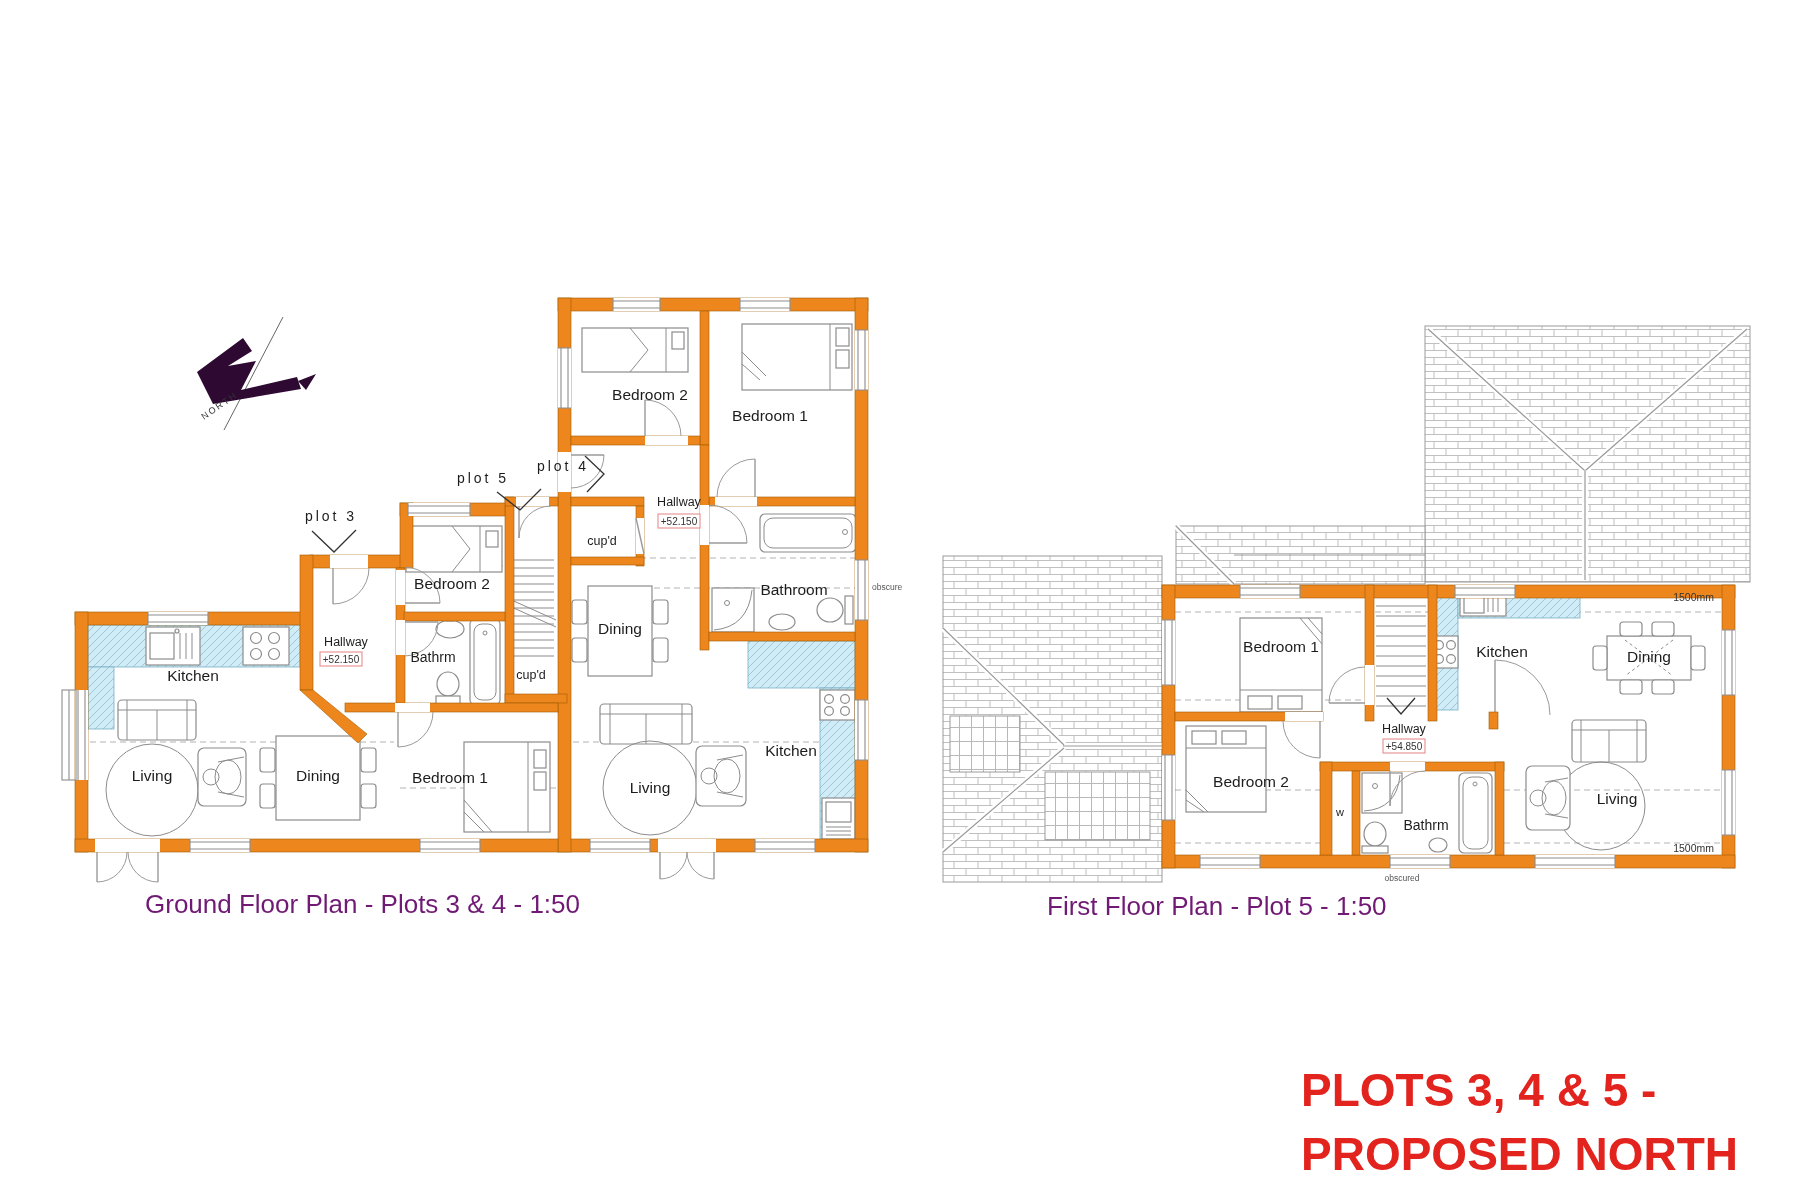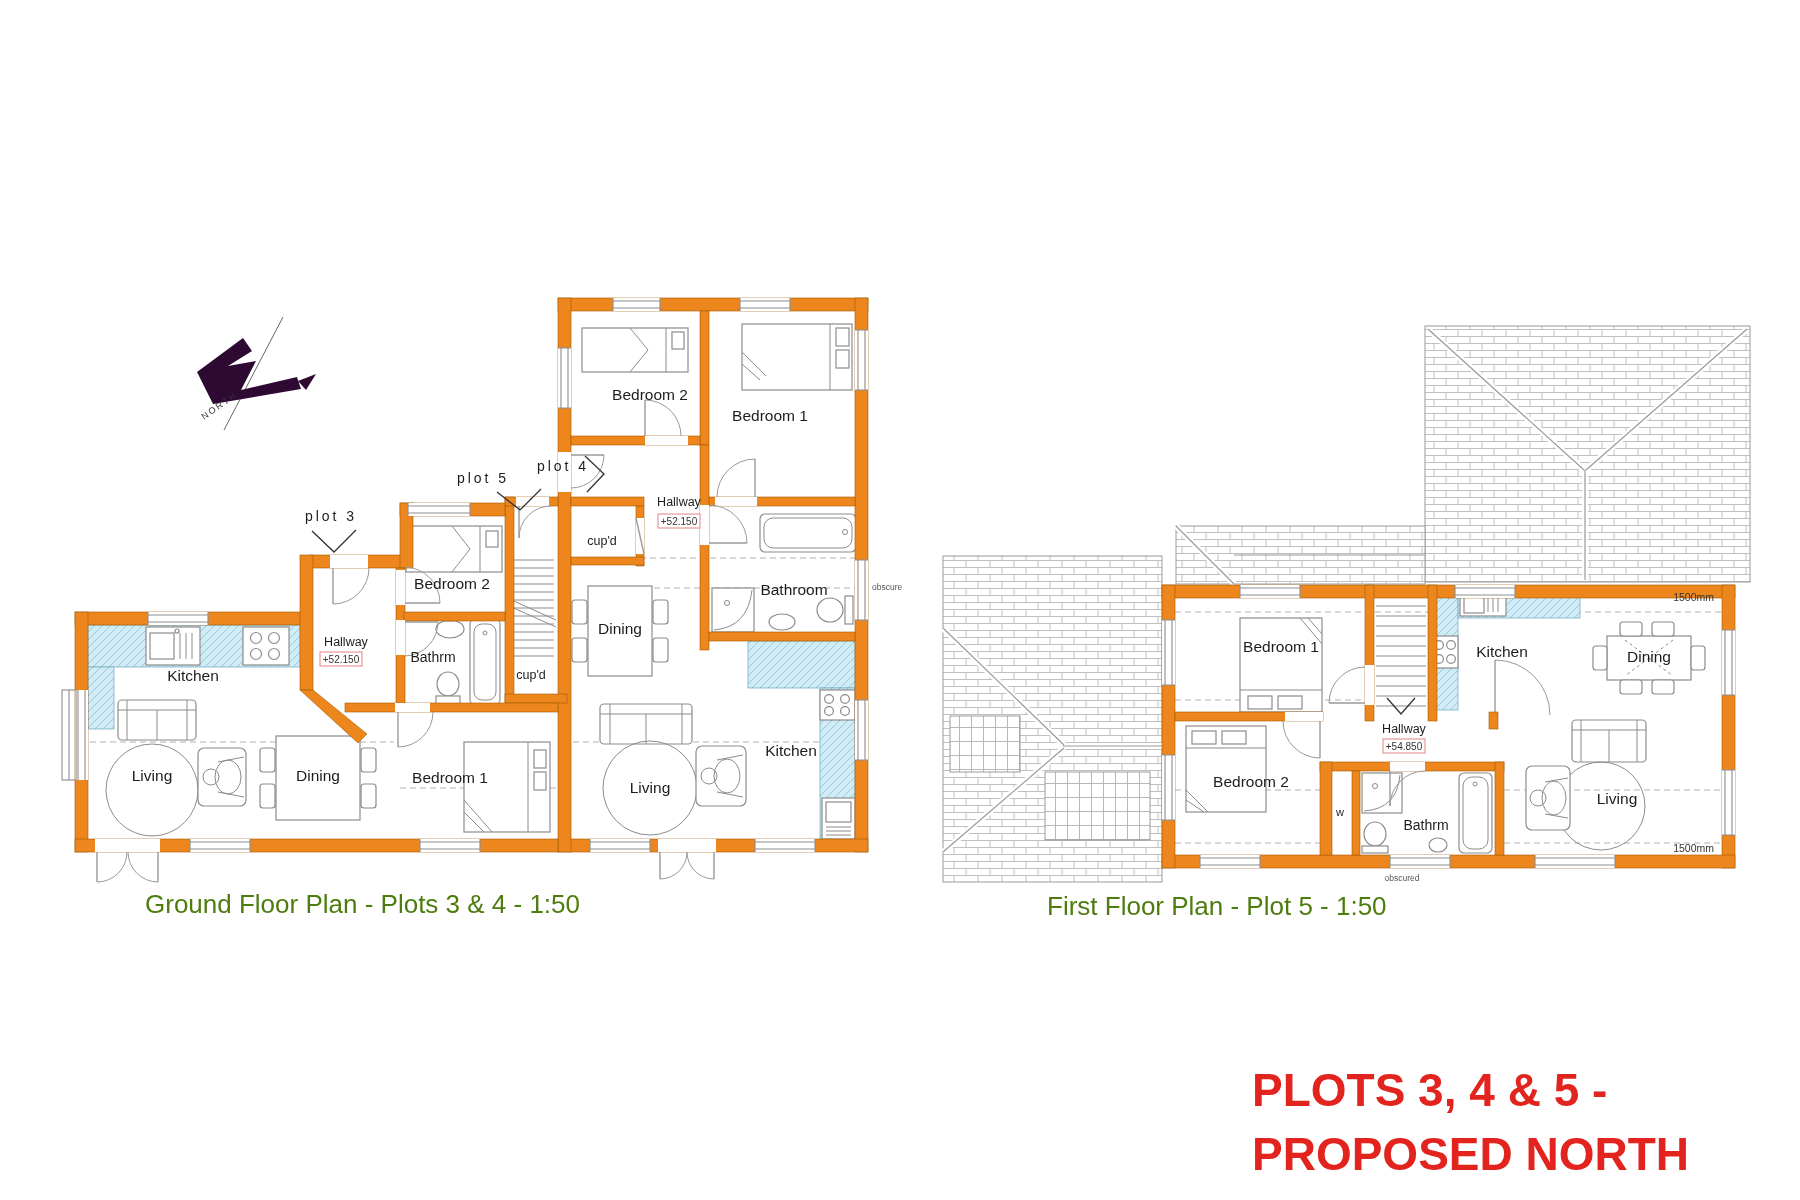--- a/index.html
+++ b/index.html
@@ -22,22 +22,22 @@
   .arc{stroke:#9a9a9a;stroke-width:1;fill:none;}
   .leaf{stroke:#9a9a9a;stroke-width:1.4;}
   .dash{stroke:#b3b3b3;stroke-width:1;stroke-dasharray:6 4;fill:none;}
   .ctr{fill:url(#hatchB);stroke:#79aec4;stroke-width:0.8;}
   .roof{fill:url(#tiles);stroke:#9a9a9a;stroke-width:1;}
   .valw{stroke:#fff;stroke-width:6;fill:none;}
   .val{stroke:#9a9a9a;stroke-width:1.2;fill:none;}
   .lvlbox{fill:#fff;stroke:#E89898;stroke-width:1.2;}
   .arrow{stroke:#333;stroke-width:1.3;fill:none;}
   .sky{fill:url(#grid12);stroke:#9a9a9a;stroke-width:1;}
-  .title{position:absolute;font-size:26px;color:#4d7c0f;white-space:nowrap;}
-  #sheet-title{position:absolute;left:1252px;top:1058px;font-size:46px;line-height:64px;
+  .title{position:absolute;font-size:26px;color:#701a75;white-space:nowrap;}
+  #sheet-title{position:absolute;left:1301px;top:1058px;font-size:46px;line-height:64px;
                font-weight:700;color:#E2231E;white-space:nowrap;}
 </style>
 </head>
 <body>
 
 <div id="canvas">
 
 <svg width="1800" height="1200" viewBox="0 0 1800 1200">
   <defs>
     <pattern id="hatchB" width="8" height="8" patternUnits="userSpaceOnUse">

